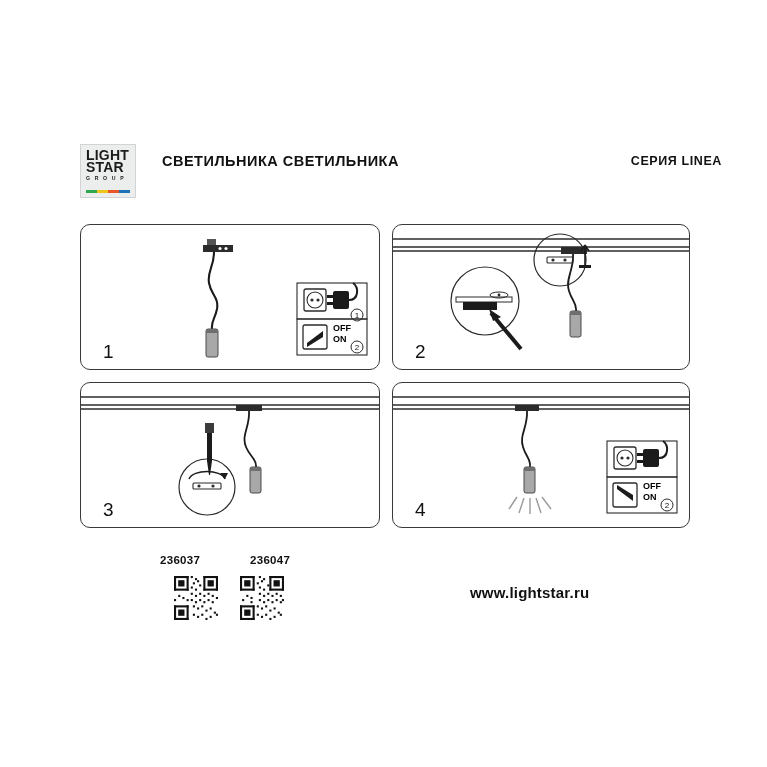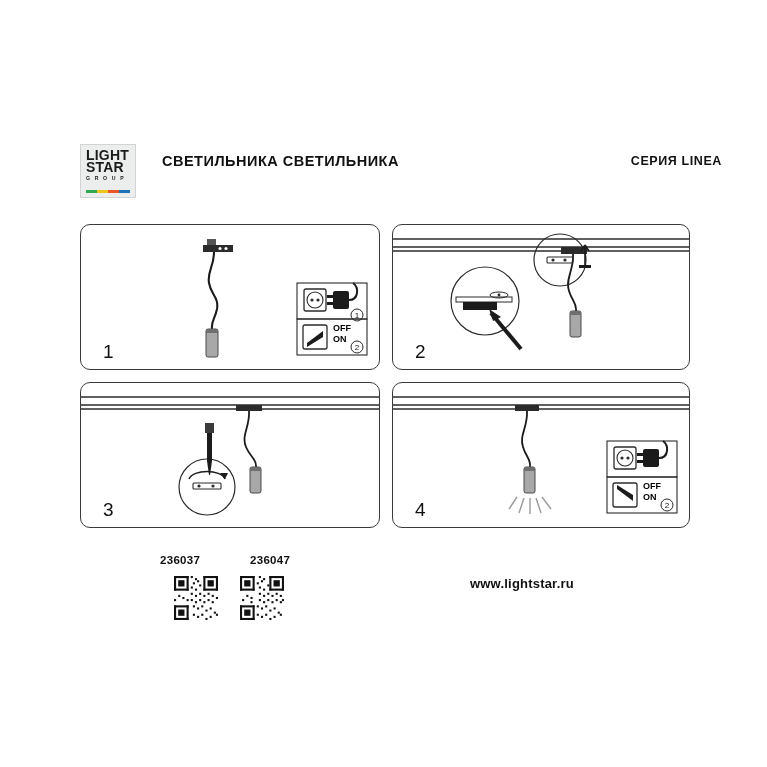--- a/index.html
+++ b/index.html
@@ -136,22 +136,22 @@
     letter-spacing: 0.3px;
   }
   #code1 { left: 160px; top: 14px; }
   #code2 { left: 250px; top: 14px; }
   .qr { position: absolute; top: 36px; width: 44px; height: 44px; }
   #qr1 { left: 174px; }
   #qr2 { left: 240px; }
   .site {
     position: absolute;
     left: 470px;
-    top: 36px;
-    font-size: 13px;
+    top: 44px;
+    font-size: 15px;
     font-weight: bold;
     color: #111;
     letter-spacing: 0.2px;
   }
 </style>
 </head>
 <body>
 
 <div class="page">
 

